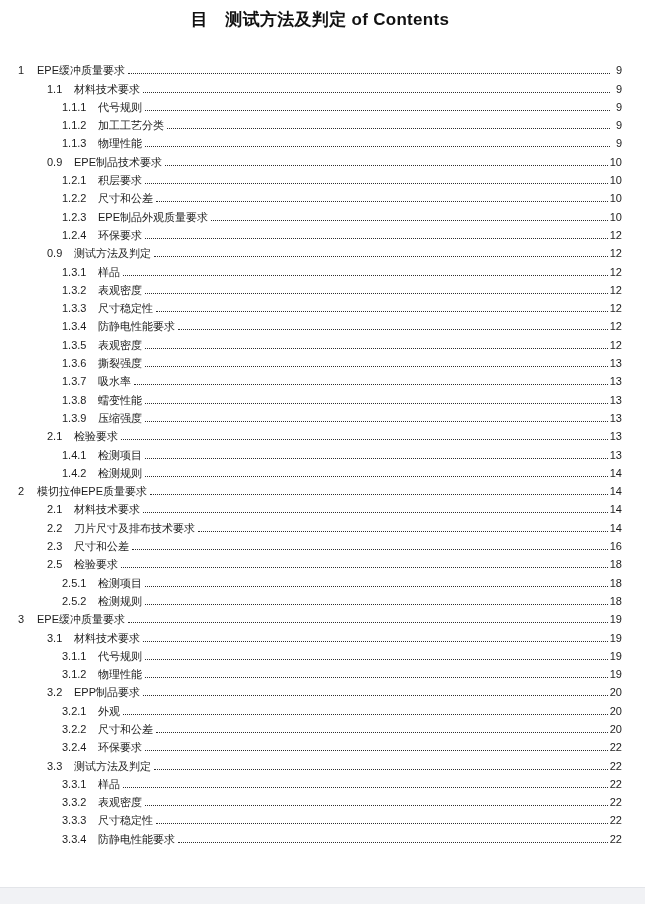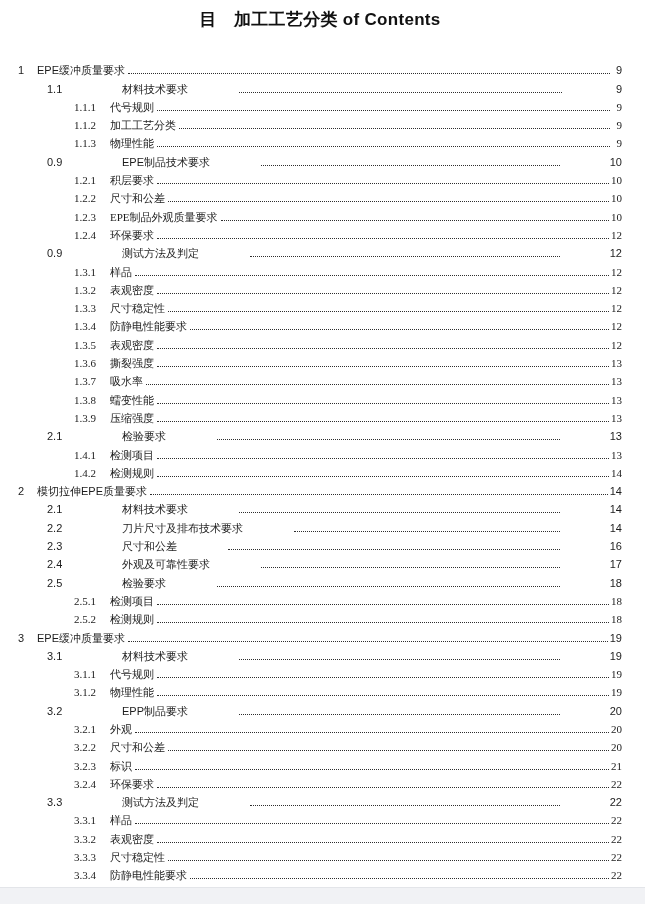--- a/index.html
+++ b/index.html
@@ -45,37 +45,37 @@
     border-bottom: 1px dotted #2e2e2e;
     min-width: 8px;
   }
   .toc-row .pagenum {
     flex: none;
     text-align: right;
     min-width: 10px;
   }
   .level-1 { margin-left: 0; }
   .level-1 .num { width: 19px; }
-  .level-2 { margin-left: 29px; gap: 48px; }
+  .level-2 { margin-left: 29px; }
   .level-2 .num { width: 27px; }
-  .level-3 { margin-left: 56px; font-family: Liberation Serif, serif; }
+  .level-3 { margin-left: 44px; }
   .level-3 .num { width: 36px; }
   .bottom-strip {
     position: absolute;
     left: 0; right: 0; bottom: 0;
     height: 16px;
     background: #f1f2f5;
     border-top: 1px solid #e3e5e9;
   }
 </style>
 </head>
 <body>
 
 <div class="page">
-  <h1 class="toc-title">目　加工工艺分类 of Contents</h1>
+  <h1 class="toc-title">目　测试方法及判定 of Contents</h1>
   <div class="toc" id="toc-list">
   <div class="toc-row level-1">
     <span class="num">1</span>
     <span class="label">EPE缓冲质量要求</span>
     <span class="leader"></span>
     <span class="pagenum">9</span>
   </div>
 
   <div class="toc-row level-2">
     <span class="num">1.1</span>
@@ -252,26 +252,20 @@
     <span class="pagenum">14</span>
   </div>
 
   <div class="toc-row level-2">
     <span class="num">2.3</span>
     <span class="label">尺寸和公差</span>
     <span class="leader"></span>
     <span class="pagenum">16</span>
   </div>
 
-  <div class="toc-row level-2">
-    <span class="num">2.4</span>
-    <span class="label">外观及可靠性要求</span>
-    <span class="leader"></span>
-    <span class="pagenum">17</span>
-  </div>
 
   <div class="toc-row level-2">
     <span class="num">2.5</span>
     <span class="label">检验要求</span>
     <span class="leader"></span>
     <span class="pagenum">18</span>
   </div>
 
   <div class="toc-row level-3">
     <span class="num">2.5.1</span>
@@ -329,26 +323,20 @@
     <span class="pagenum">20</span>
   </div>
 
   <div class="toc-row level-3">
     <span class="num">3.2.2</span>
     <span class="label">尺寸和公差</span>
     <span class="leader"></span>
     <span class="pagenum">20</span>
   </div>
 
-  <div class="toc-row level-3">
-    <span class="num">3.2.3</span>
-    <span class="label">标识</span>
-    <span class="leader"></span>
-    <span class="pagenum">21</span>
-  </div>
 
   <div class="toc-row level-3">
     <span class="num">3.2.4</span>
     <span class="label">环保要求</span>
     <span class="leader"></span>
     <span class="pagenum">22</span>
   </div>
 
   <div class="toc-row level-2">
     <span class="num">3.3</span>

